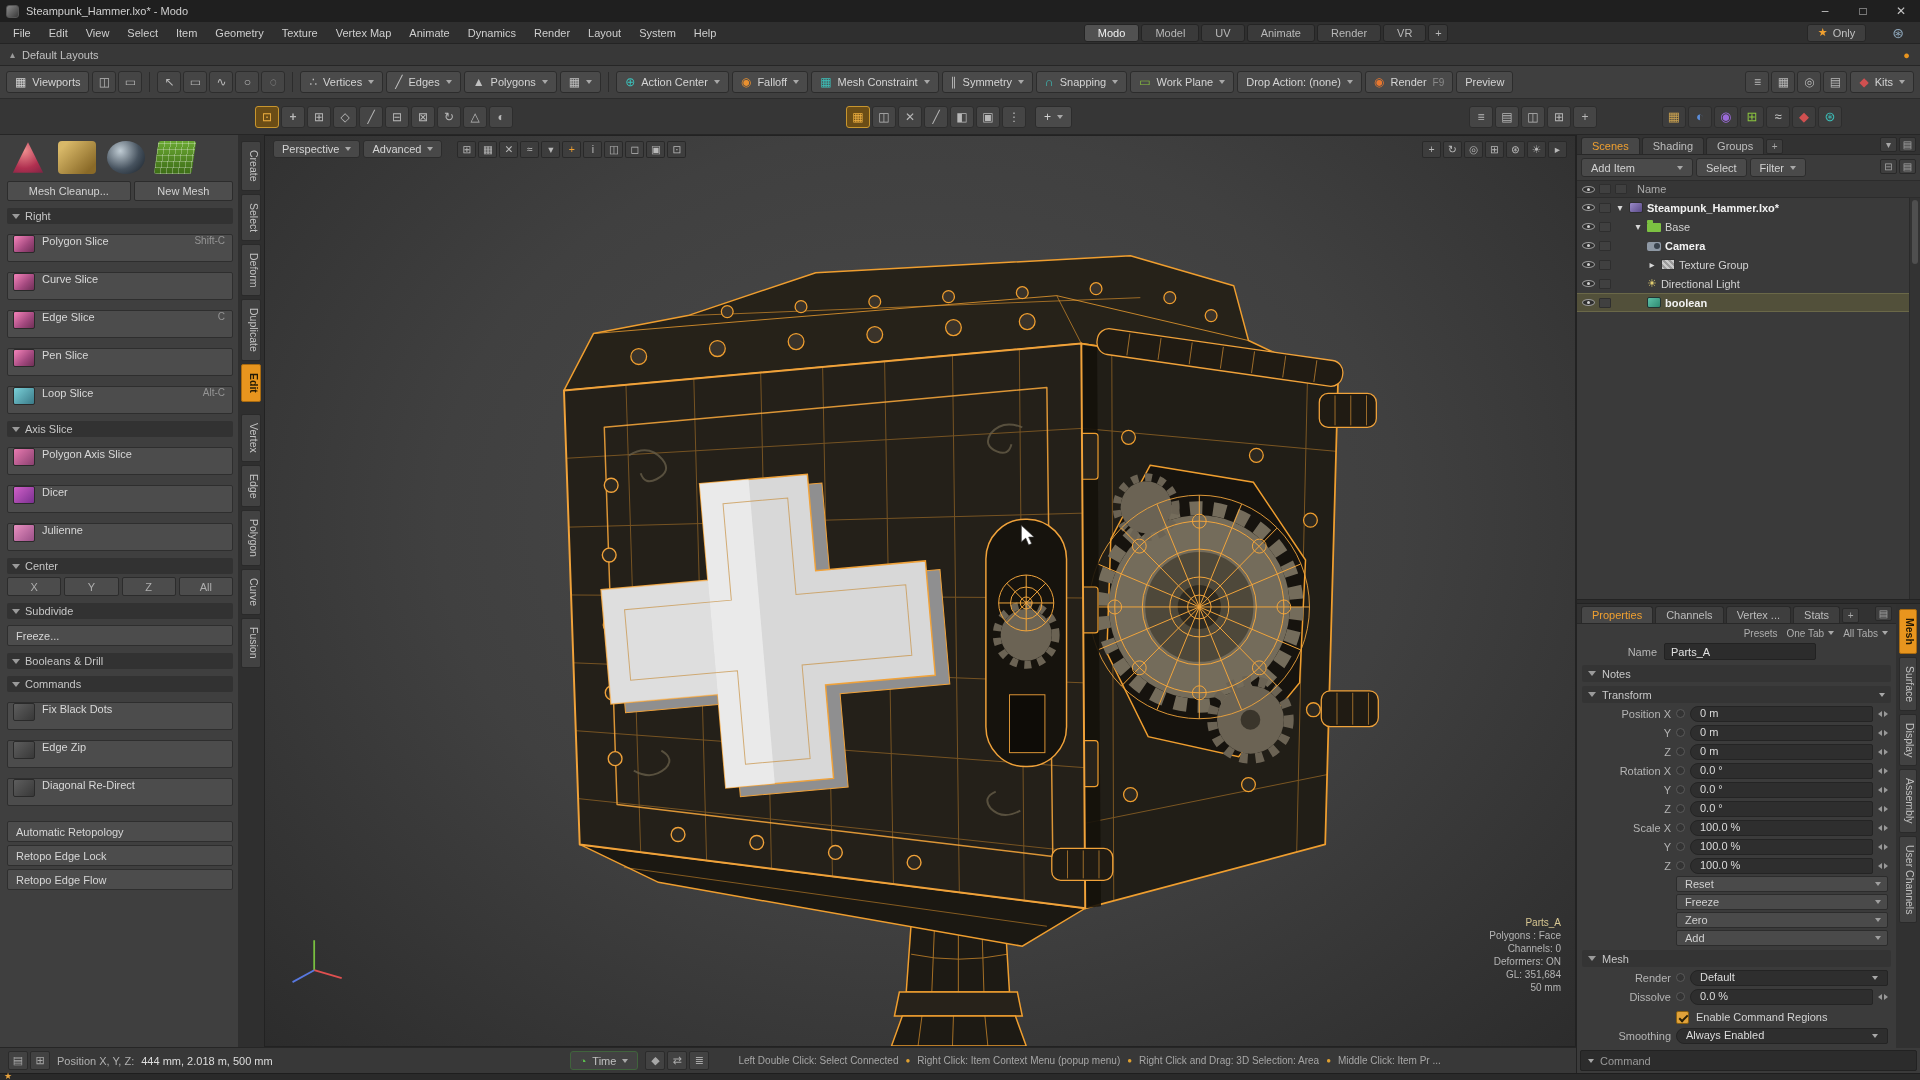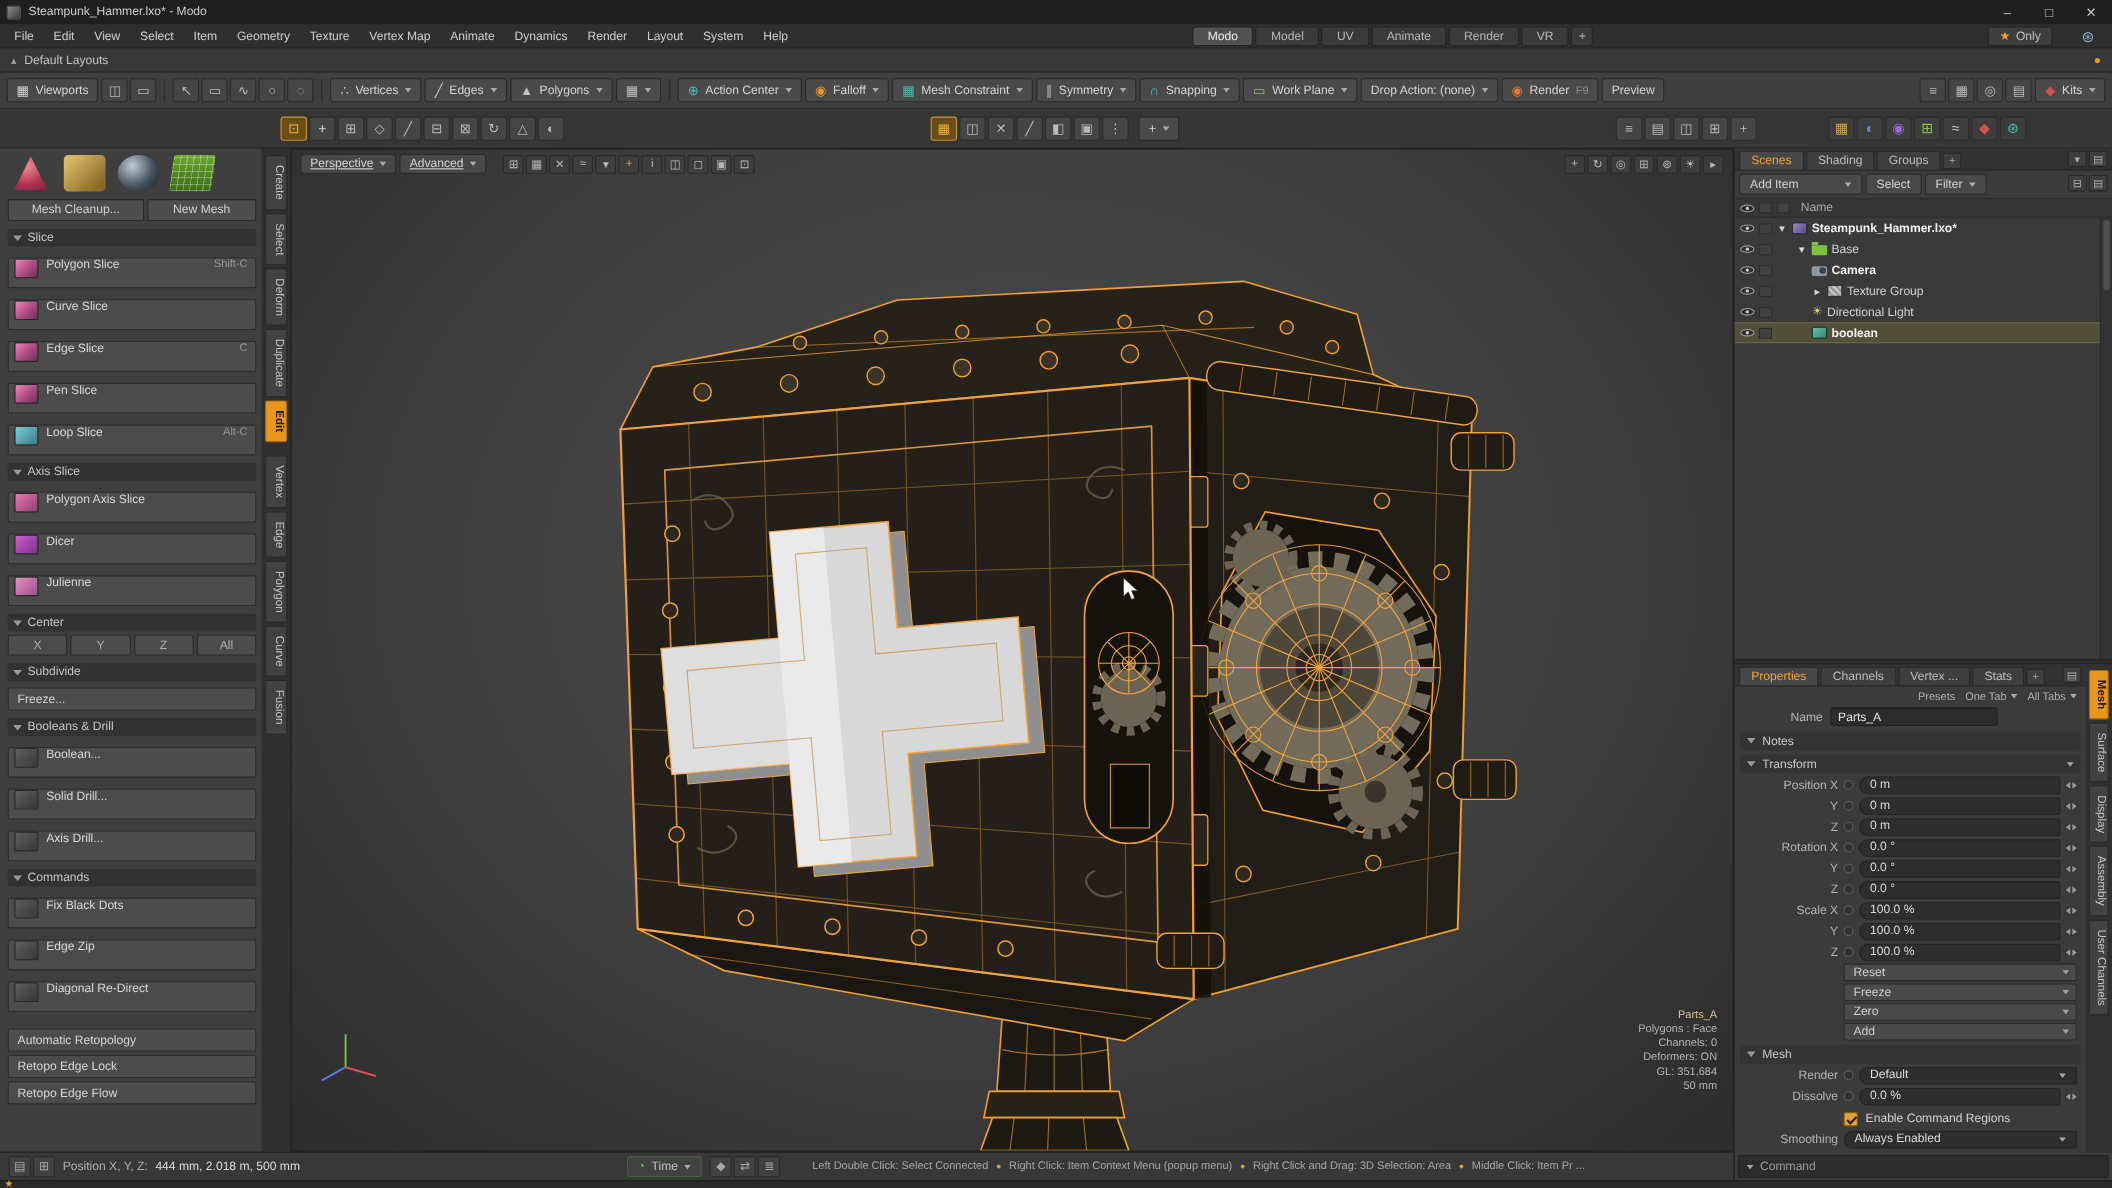--- a/index.html
+++ b/index.html
@@ -88,21 +88,21 @@
   
   .vtabs { width:26px; background:#2f2f2f; display:flex; flex-direction:column; gap:3px; padding-top:6px; flex:none; }
   .vtab, .stab { writing-mode:vertical-rl; margin:0 3px; padding:8px 0; background:#424242; border:1px solid #2a2a2a; border-radius:2px; color:#c2c2c2; font-size:10.5px; text-align:center; }
   .vtab.active, .stab.active { background:#e8951e; border-color:#a86a10; color:#241a06; font-weight:bold; }
   .vtabs .vtab:nth-child(6) { margin-top:9px; }
 
   
   .viewport { flex:1; position:relative; min-width:0; background:radial-gradient(ellipse at 50% 42%, #4a4a4a 0%, #404040 52%, #2c2c2c 100%); border:1px solid #222; overflow:hidden; }
   .vp-svg { position:absolute; inset:0; width:100%; height:100%; }
   .vp-header { position:absolute; top:4px; left:8px; right:8px; display:flex; align-items:center; gap:3px; z-index:5; }
-  .vp-header .tbtn { height:18px; background:rgba(74,74,74,.92);text-decoration:underline; }
+  .vp-header .tbtn { height:18px; background:rgba(74,74,74,.92); }
   .vico { width:19px; height:17px; background:rgba(62,62,62,.85); border:1px solid rgba(40,40,40,.9); border-radius:2px; color:#b8b8b8; display:inline-flex; align-items:center; justify-content:center; font-size:10.5px; flex:none; }
   .vp-left-icons { display:flex; gap:2px; margin-left:12px; }
   .vp-right-icons { display:flex; gap:2px; margin-left:auto; }
   .vp-info { position:absolute; right:14px; bottom:52px; text-align:right; font-size:10px; line-height:13px; color:#b4b4b4; z-index:4; }
   .vp-item-name { color:#d8c792; }
 
   
   .rightpanel { width:344px; background:#3b3b3b; border-left:1px solid #222; display:flex; flex-direction:column; flex:none; }
   .panel-tabs { height:20px; background:#323232; display:flex; align-items:flex-end; gap:2px; padding:2px 4px 0; border-bottom:1px solid #282828; }
   .ptab { height:17px; line-height:16px; padding:0 10px; background:#3e3e3e; border:1px solid #292929; border-bottom:none; border-radius:3px 3px 0 0; color:#bdbdbd; }
@@ -391,21 +391,21 @@
           <span class="tpre tp3"></span>
           <span class="tpre tp4"></span>
         </div>
         <div class="sb-btnrow">
           <div class="sbtn" style="flex:1.25">Mesh Cleanup...</div>
           <div class="sbtn">New Mesh</div>
         </div>
 
         <div class="sb-header">
           <span class="tri"></span>
-          <span>Slice</span>
+          <span>Right</span>
         </div>
         <div>
             <div class="trow">
               <span class="ric ric-slice"></span>
               <span class="trow-lb">Polygon Slice</span>
               <span class="trow-sc">Shift-C</span>
             </div>
             <div class="trow">
               <span class="ric ric-slice"></span>
               <span class="trow-lb">Curve Slice</span>
@@ -460,34 +460,20 @@
           <span class="tri"></span>
           <span>Subdivide</span>
         </div>
 
         <div class="sb-wide" style="margin-top:6px">Freeze...</div>
 
         <div class="sb-header">
           <span class="tri"></span>
           <span>Booleans &amp; Drill</span>
         </div>
-        <div>
-            <div class="trow">
-              <span class="ric ric-cmd"></span>
-              <span class="trow-lb">Boolean...</span>
-            </div>
-            <div class="trow">
-              <span class="ric ric-cmd"></span>
-              <span class="trow-lb">Solid Drill...</span>
-            </div>
-            <div class="trow">
-              <span class="ric ric-cmd"></span>
-              <span class="trow-lb">Axis Drill...</span>
-            </div>
-          </div>
 
         <div class="sb-header">
           <span class="tri"></span>
           <span>Commands</span>
         </div>
         <div>
             <div class="trow">
               <span class="ric ric-cmd"></span>
               <span class="trow-lb">Fix Black Dots</span>
             </div>

